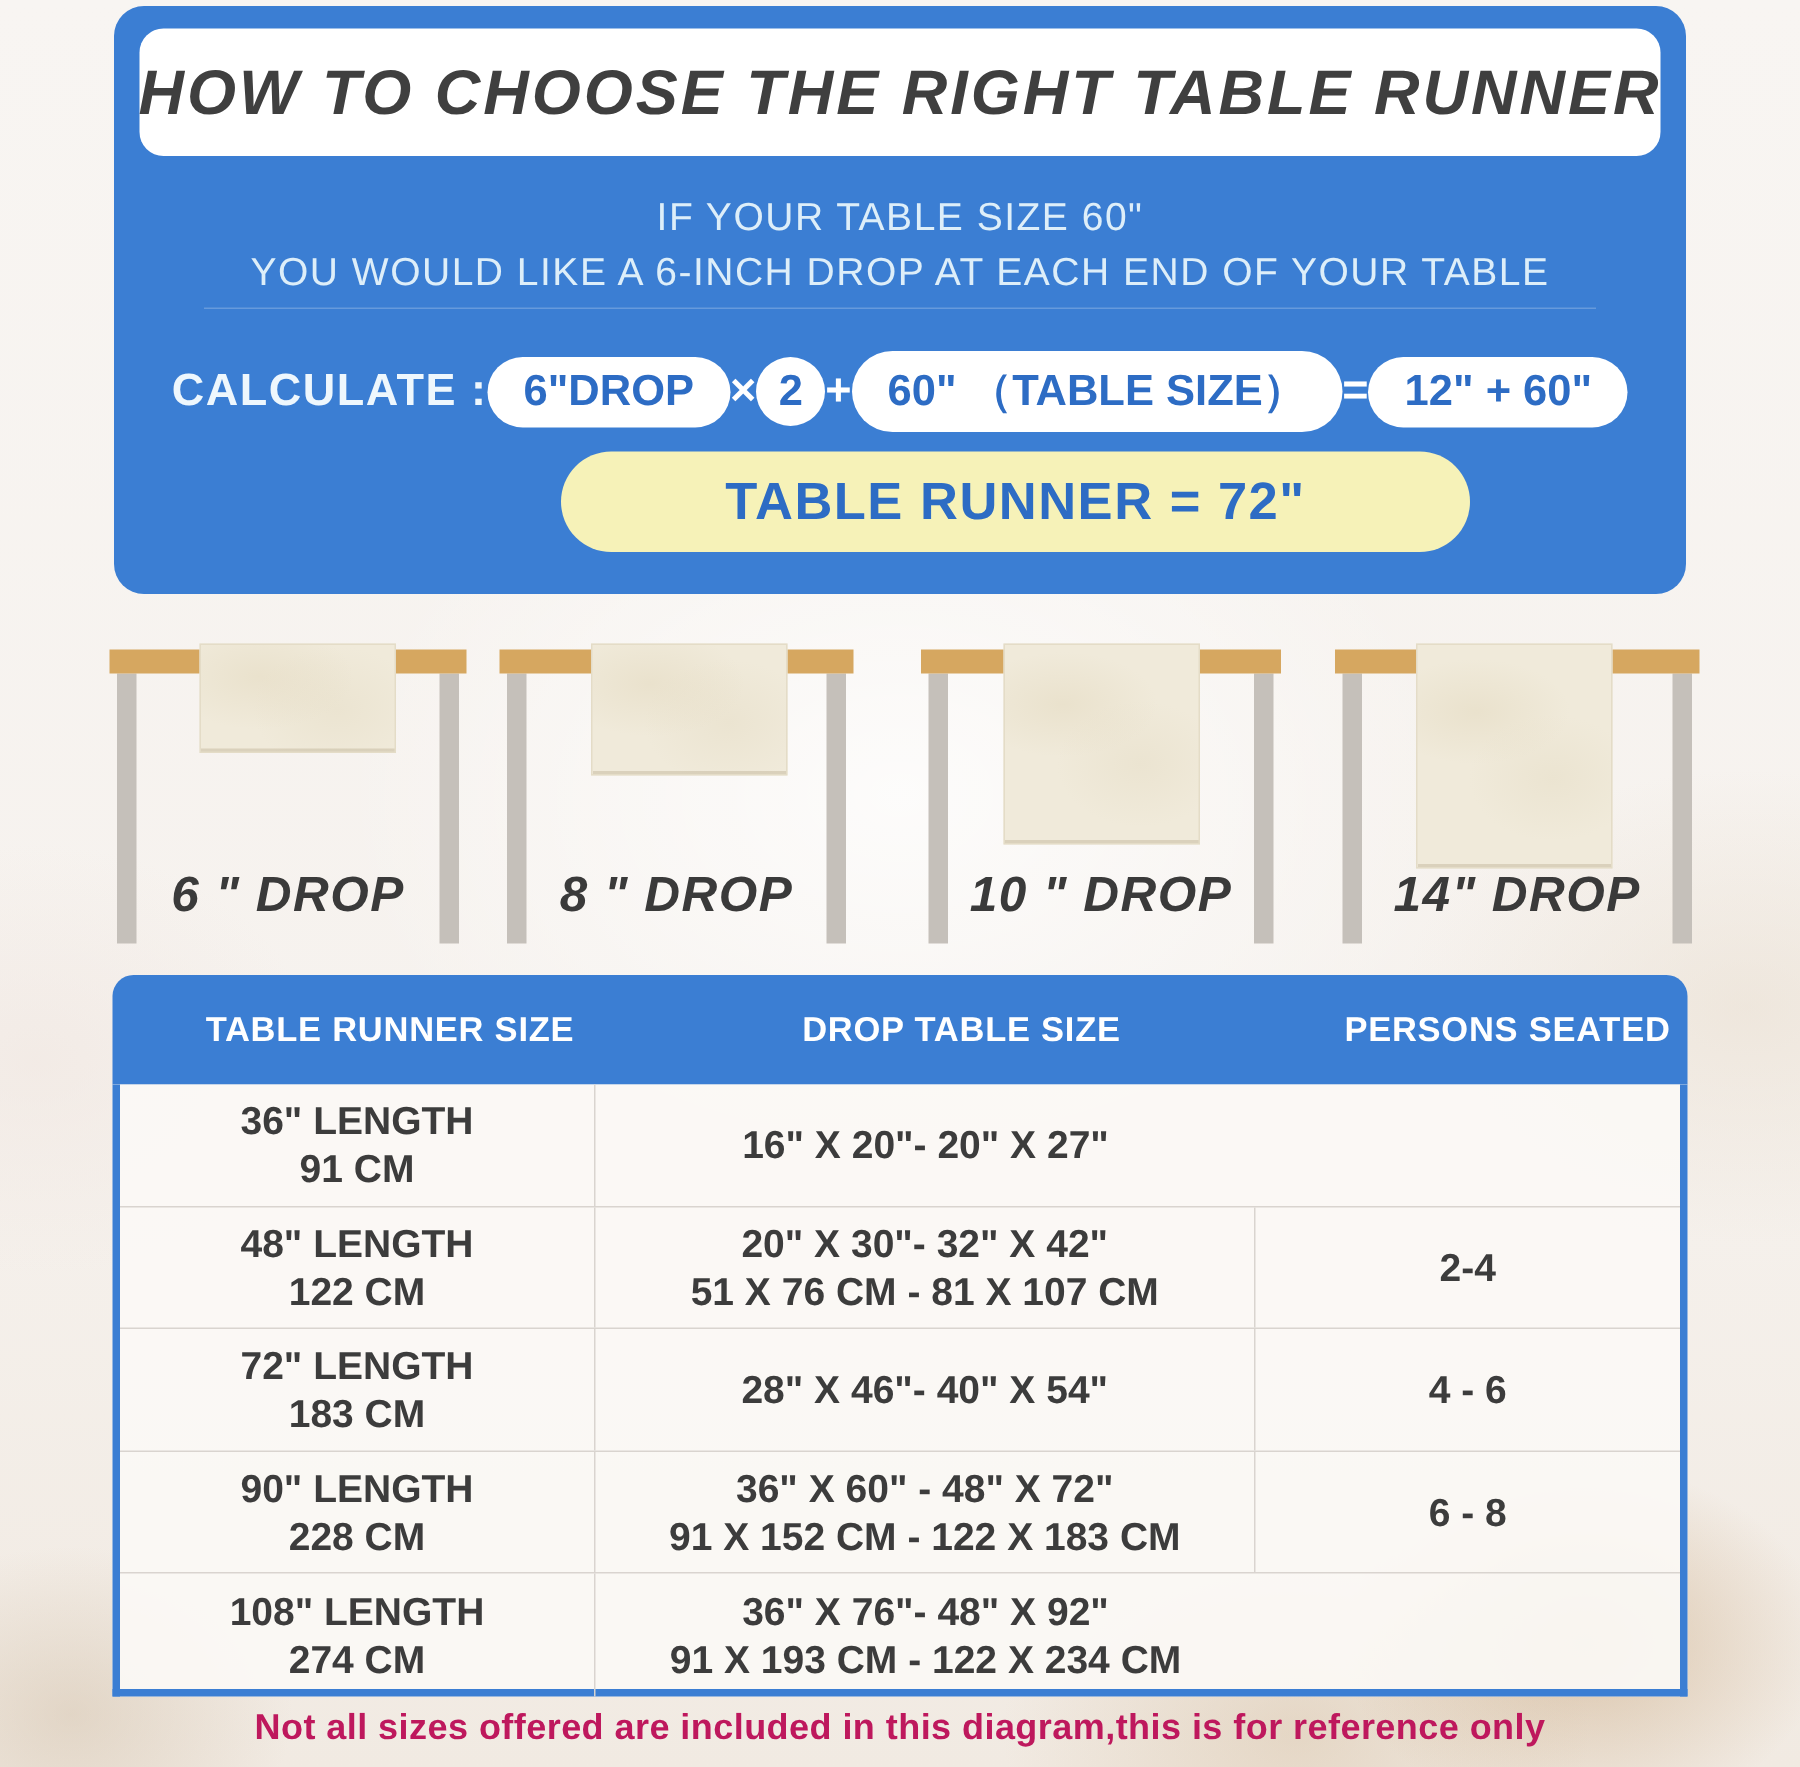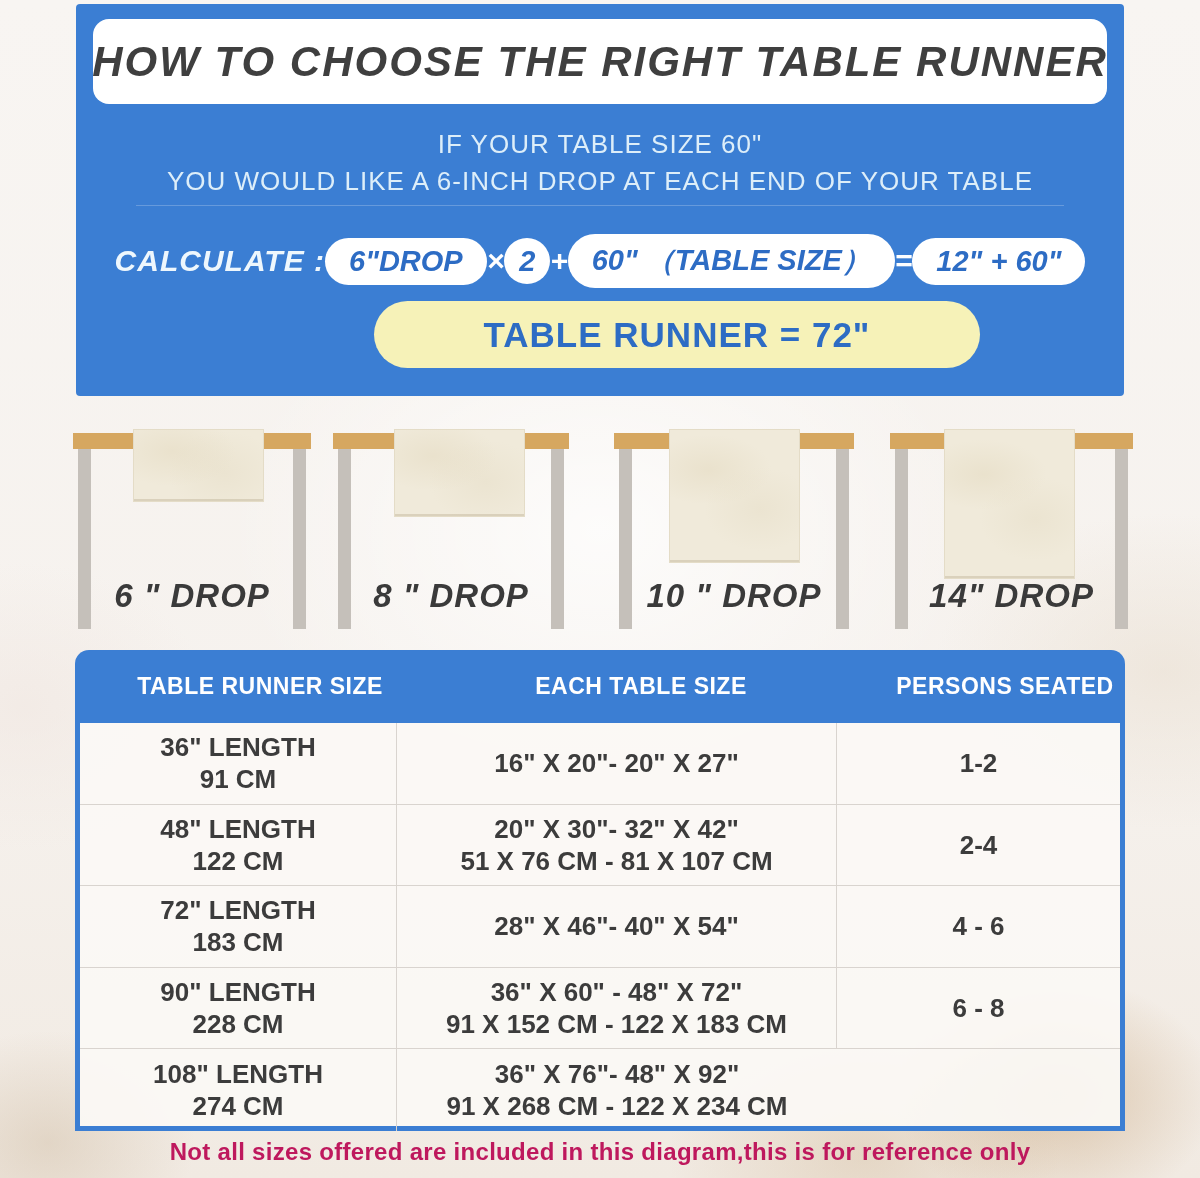--- a/index.html
+++ b/index.html
@@ -19,40 +19,40 @@
       radial-gradient(210px 160px at 4% 97%, rgba(204,184,158,0.42), transparent 70%),
       radial-gradient(320px 220px at 97% 57%, rgba(232,221,206,0.55), transparent 72%),
       radial-gradient(260px 200px at 2% 60%, rgba(240,230,224,0.6), transparent 72%),
       radial-gradient(500px 360px at 50% 45%, rgba(255,255,255,0.75), transparent 75%),
       linear-gradient(#f8f5f2 0%, #f6f2ee 60%, #f1eae2 100%);
   }
 
   
   .header-panel {
     position:absolute; left:76px; top:4px; width:1048px; height:392px;
-    background:#3b7ed3; border-radius:4px;
+    background:#3b7ed3; border-radius:20px;
   }
   .title-box {
     position:absolute; left:17px; top:15px; width:1014px; height:85px;
     background:#ffffff; border-radius:16px;
     display:flex; align-items:center; justify-content:center;
   }
   .page-title {
     font-size:42px; font-weight:bold; font-style:italic;
     color:#3f3f3f; letter-spacing:2px; white-space:nowrap;
   }
   .subtitle { position:absolute; left:0; right:0; top:122px; text-align:center; color:#ddeef9; }
   .subtitle .line { font-size:26px; letter-spacing:1px; line-height:37px; }
   .panel-divider {
     position:absolute; left:60px; right:60px; top:201px; height:1px;
     background:rgba(255,255,255,0.22);
   }
   .calc-row {
     position:absolute; left:0; right:0; top:231px; height:52px;
-    display:flex; align-items:center; justify-content:center; font-style:italic;
+    display:flex; align-items:center; justify-content:center; 
   }
   .calc-label { color:#eef7fd; font-size:30px; font-weight:bold; letter-spacing:1px; }
   .pill {
     background:#ffffff; border-radius:999px; color:#2d6cc4;
     font-size:29px; font-weight:bold; padding:7px 24px; white-space:nowrap;
   }
   .pill-circle {
     background:#ffffff; border-radius:50%; width:46px; height:46px;
     display:flex; align-items:center; justify-content:center;
     color:#2d6cc4; font-size:29px; font-weight:bold;
@@ -184,35 +184,32 @@
   <div class="leg leg-left"></div>
   <div class="leg leg-right"></div>
   <div class="tabletop"></div>
   <div class="runner runner-t4"></div>
   <div class="drop-label">14" DROP</div>
 </div>
 
 <div class="size-table">
   <div class="size-table-header">
     <div class="hcell col1">TABLE RUNNER SIZE</div>
-    <div class="hcell col2">EACH TABLE SIZE</div>
+    <div class="hcell col2">DROP TABLE SIZE</div>
     <div class="hcell col3">PERSONS SEATED</div>
   </div>
   <div class="size-table-body">
     <div class="trow">
       <div class="tcell bcol1">
         <span>36" LENGTH</span>
         <span>91 CM</span>
       </div>
       <div class="tcell bcol2">
         <span>16" X 20"- 20" X 27"</span>
       </div>
-      <div class="tcell bcol3">
-        <span>1-2</span>
-      </div>
     </div>
     <div class="trow">
       <div class="tcell bcol1">
         <span>48" LENGTH</span>
         <span>122 CM</span>
       </div>
       <div class="tcell bcol2">
         <span>20" X 30"- 32" X 42"</span>
         <span>51 X 76 CM - 81 X 107 CM</span>
       </div>
@@ -245,19 +242,19 @@
         <span>6 - 8</span>
       </div>
     </div>
     <div class="trow">
       <div class="tcell bcol1">
         <span>108" LENGTH</span>
         <span>274 CM</span>
       </div>
       <div class="tcell bcol2">
         <span>36" X 76"- 48" X 92"</span>
-        <span>91 X 268 CM - 122 X 234 CM</span>
+        <span>91 X 193 CM - 122 X 234 CM</span>
       </div>
     </div>
   </div>
 </div>
 
 <div class="footer-note">Not all sizes offered are included in this diagram,this is for reference only</div>
 
 </body></html>

